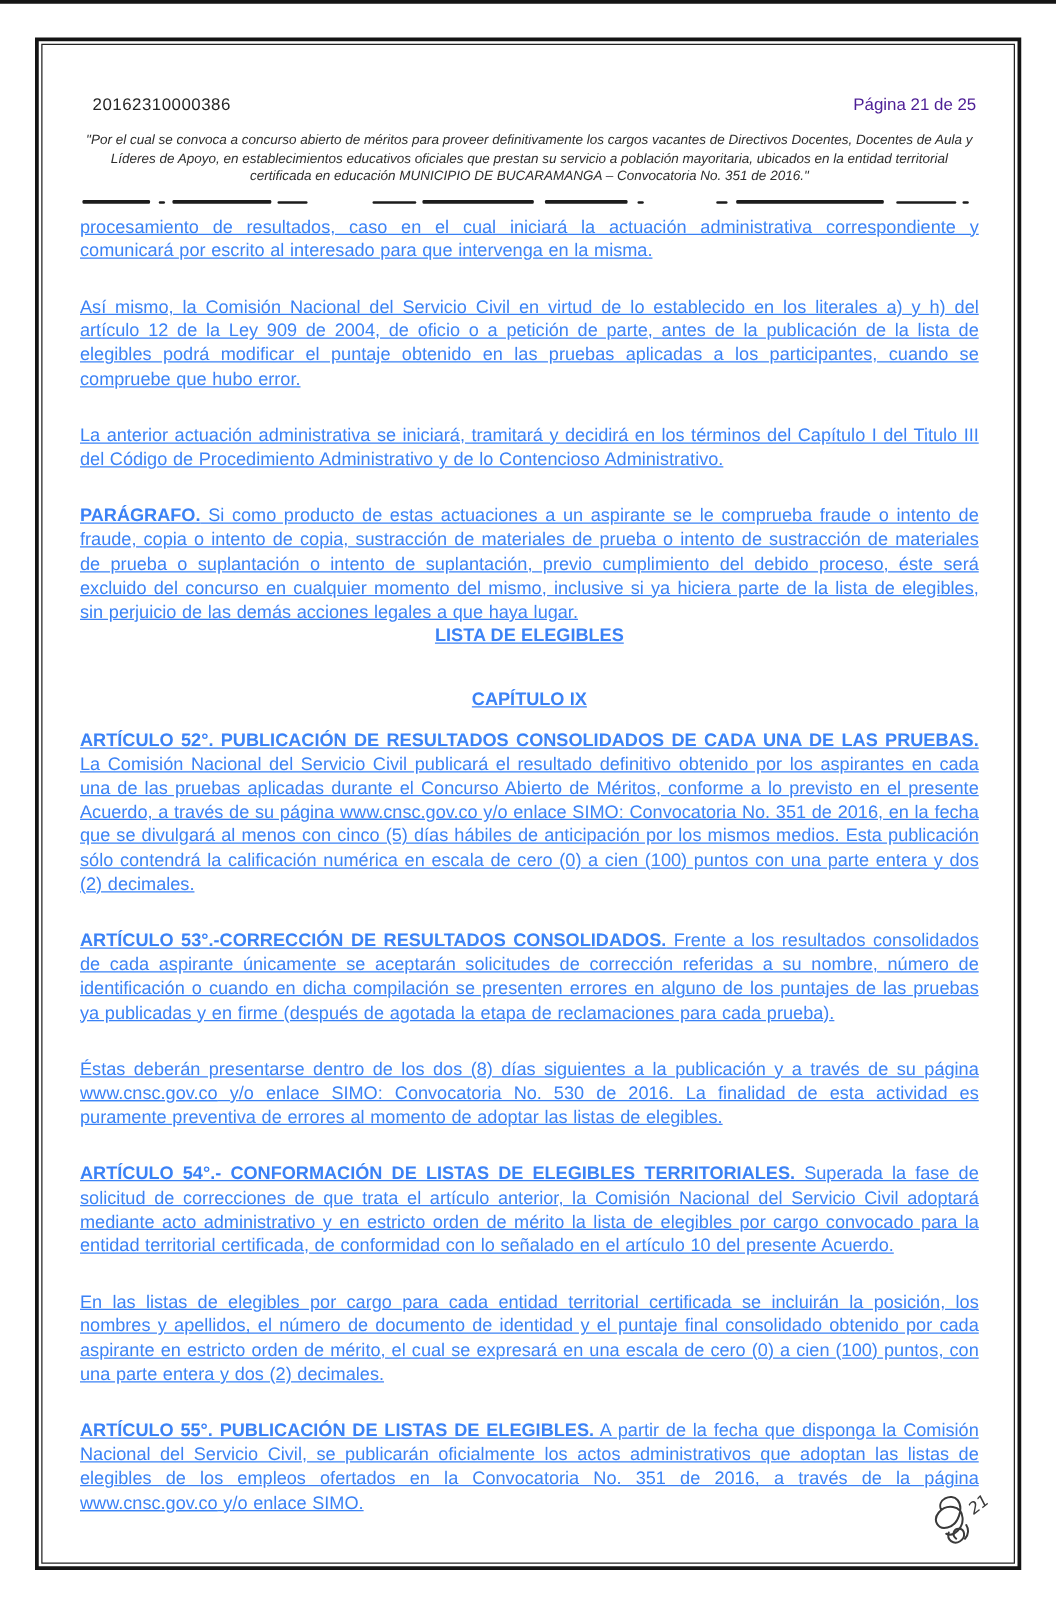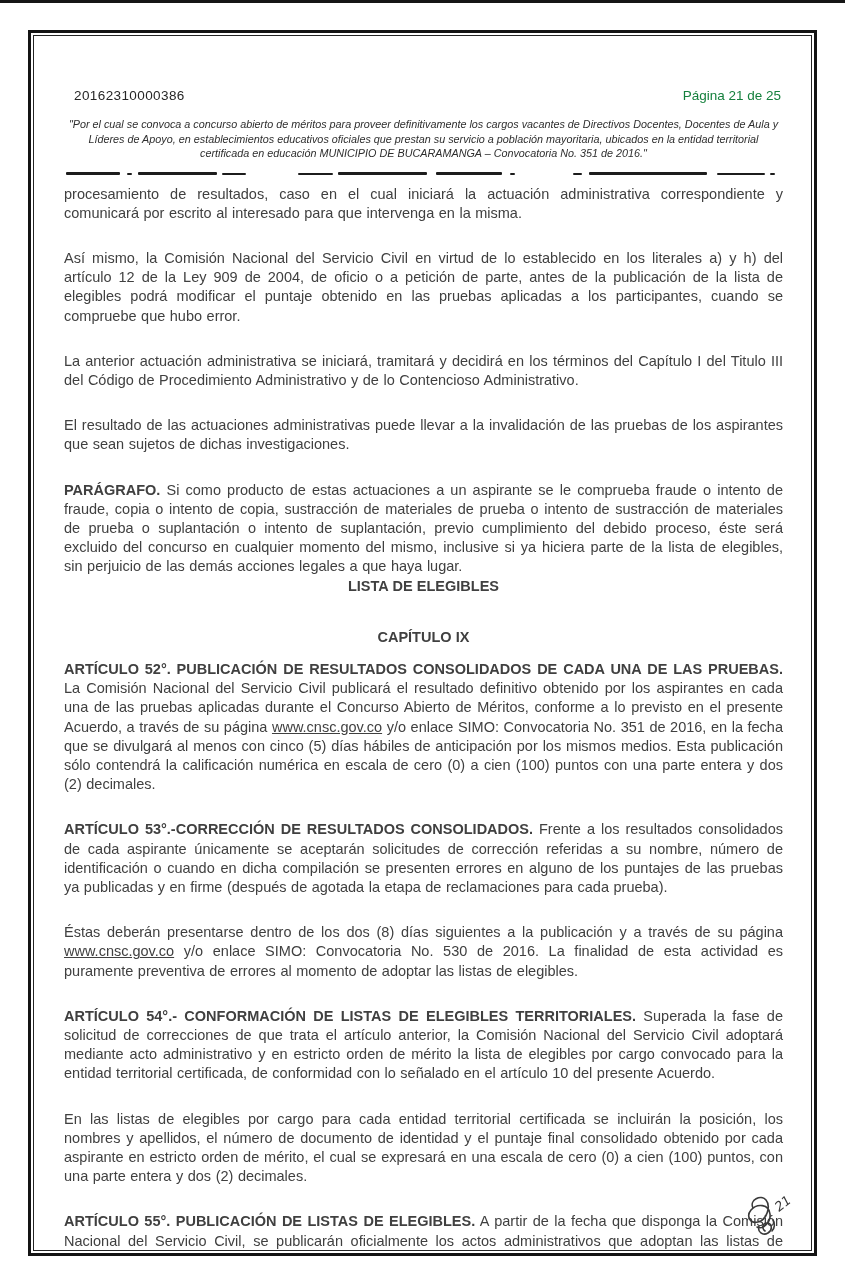--- a/index.html
+++ b/index.html
@@ -19,54 +19,55 @@
     position: absolute;
     left: 28px; top: 30px;
     width: 789px; height: 1226px;
     border: 3px solid #141414;
     background: #ffffff;
   }
   .page-inner {
     position: absolute;
     inset: 2px;
     border: 1px solid #242424;
-    padding: 52px 28px 0 30px;
+    padding: 40px 28px 0 30px;
     overflow: hidden;
     background: #ffffff;
   }
   .header-row {
     display: flex;
     justify-content: space-between;
     align-items: baseline;
     color: #1e1e1e;
     font-size: 13.5px;
     padding: 0 2px 0 10px;
   }
   .doc-number { letter-spacing: 0.4px; color: #262626; }
-  .page-label { color: #15803d; }
+  .page-label { color: #4c1d95; }
   .quote-block {
     margin: 14px 4px 0 4px;
     font-size: 10.8px;
     font-style: italic;
     text-align: center;
     color: #2e2e2e;
     line-height: 14.5px;
   }
   .separator {
     margin: 11px 2px 0 2px;
     height: 4px;
     display: flex;
     align-items: center;
   }
   .separator i { display: block; background: #1c1c1c; border-radius: 1px; }
   .doc-body {
     margin-top: 9px;
-    color: #404040;
+    color: #3b82f6;
     font-size: 14.5px;
     line-height: 19.2px;
+    text-decoration: underline;
   }
   .para {
     text-align: justify;
     margin-top: 26px;
     word-spacing: 0.5px;
   }
   .para.first { margin-top: 0; }
   .para.center {
     text-align: center;
     font-weight: bold;
@@ -112,21 +113,20 @@
         <i style="width:128px;height:3px;margin-left:7px;"></i>
         <i style="width:52px;height:2px;margin-left:10px;"></i>
         <i style="width:5px;height:2px;margin-left:5px;"></i>
         <i style="width:60px;height:3px;margin-left:6px;flex:1;max-width:70px;"></i>
     </div>
 
     <div class="doc-body">
         <p class="para first"><span>procesamiento de resultados, caso en el cual iniciará la actuación administrativa correspondiente y comunicará por escrito al interesado para que intervenga en la misma.</span></p>
         <p class="para"><span>Así mismo, la Comisión Nacional del Servicio Civil en virtud de lo establecido en los literales a) y h) del artículo 12 de la Ley 909 de 2004, de oficio o a petición de parte, antes de la publicación de la lista de elegibles podrá modificar el puntaje obtenido en las pruebas aplicadas a los participantes, cuando se compruebe que hubo error.</span></p>
         <p class="para"><span>La anterior actuación administrativa se iniciará, tramitará y decidirá en los términos del Capítulo I del Titulo III del Código de Procedimiento Administrativo y de lo Contencioso Administrativo.</span></p>
-        <p class="para"><span>El resultado de las actuaciones administrativas puede llevar a la invalidación de las pruebas de los aspirantes que sean sujetos de dichas investigaciones.</span></p>
         <p class="para"><span class="b">PARÁGRAFO.</span><span> Si como producto de estas actuaciones a un aspirante se le comprueba fraude o intento de fraude, copia o intento de copia, sustracción de materiales de prueba o intento de sustracción de materiales de prueba o suplantación o intento de suplantación, previo cumplimiento del debido proceso, éste será excluido del concurso en cualquier momento del mismo, inclusive si ya hiciera parte de la lista de elegibles, sin perjuicio de las demás acciones legales a que haya lugar.</span></p>
         <p class="para center"><span class="b">LISTA DE ELEGIBLES</span></p>
         <p class="para center gap-large"><span class="b">CAPÍTULO IX</span></p>
         <p class="para gap-med"><span class="b">ARTÍCULO 52°. PUBLICACIÓN DE RESULTADOS CONSOLIDADOS DE CADA UNA DE LAS PRUEBAS.</span><span> La Comisión Nacional del Servicio Civil publicará el resultado definitivo obtenido por los aspirantes en cada una de las pruebas aplicadas durante el Concurso Abierto de Méritos, conforme a lo previsto en el presente Acuerdo, a través de su página </span><span class="u">www.cnsc.gov.co</span><span> y/o enlace SIMO: Convocatoria No. 351 de 2016, en la fecha que se divulgará al menos con cinco (5) días hábiles de anticipación por los mismos medios. Esta publicación sólo contendrá la calificación numérica en escala de cero (0) a cien (100) puntos con una parte entera y dos (2) decimales.</span></p>
         <p class="para"><span class="b">ARTÍCULO 53°.-CORRECCIÓN DE RESULTADOS CONSOLIDADOS.</span><span> Frente a los resultados consolidados de cada aspirante únicamente se aceptarán solicitudes de corrección referidas a su nombre, número de identificación o cuando en dicha compilación se presenten errores en alguno de los puntajes de las pruebas ya publicadas y en firme (después de agotada la etapa de reclamaciones para cada prueba).</span></p>
         <p class="para"><span>Éstas deberán presentarse dentro de los dos (8) días siguientes a la publicación y a través de su página </span><span class="u">www.cnsc.gov.co</span><span> y/o enlace SIMO: Convocatoria No. 530 de 2016. La finalidad de esta actividad es puramente preventiva de errores al momento de adoptar las listas de elegibles.</span></p>
         <p class="para"><span class="b">ARTÍCULO 54°.- CONFORMACIÓN DE LISTAS DE ELEGIBLES TERRITORIALES.</span><span> Superada la fase de solicitud de correcciones de que trata el artículo anterior, la Comisión Nacional del Servicio Civil adoptará mediante acto administrativo y en estricto orden de mérito la lista de elegibles por cargo convocado para la entidad territorial certificada, de conformidad con lo señalado en el artículo 10 del presente Acuerdo.</span></p>
         <p class="para"><span>En las listas de elegibles por cargo para cada entidad territorial certificada se incluirán la posición, los nombres y apellidos, el número de documento de identidad y el puntaje final consolidado obtenido por cada aspirante en estricto orden de mérito, el cual se expresará en una escala de cero (0) a cien (100) puntos, con una parte entera y dos (2) decimales.</span></p>
         <p class="para"><span class="b">ARTÍCULO 55°. PUBLICACIÓN DE LISTAS DE ELEGIBLES.</span><span> A partir de la fecha que disponga la Comisión Nacional del Servicio Civil, se publicarán oficialmente los actos administrativos que adoptan las listas de elegibles de los empleos ofertados en la Convocatoria No. 351 de 2016, a través de la página </span><span class="u">www.cnsc.gov.co</span><span> y/o enlace SIMO.</span></p>
       </div>

